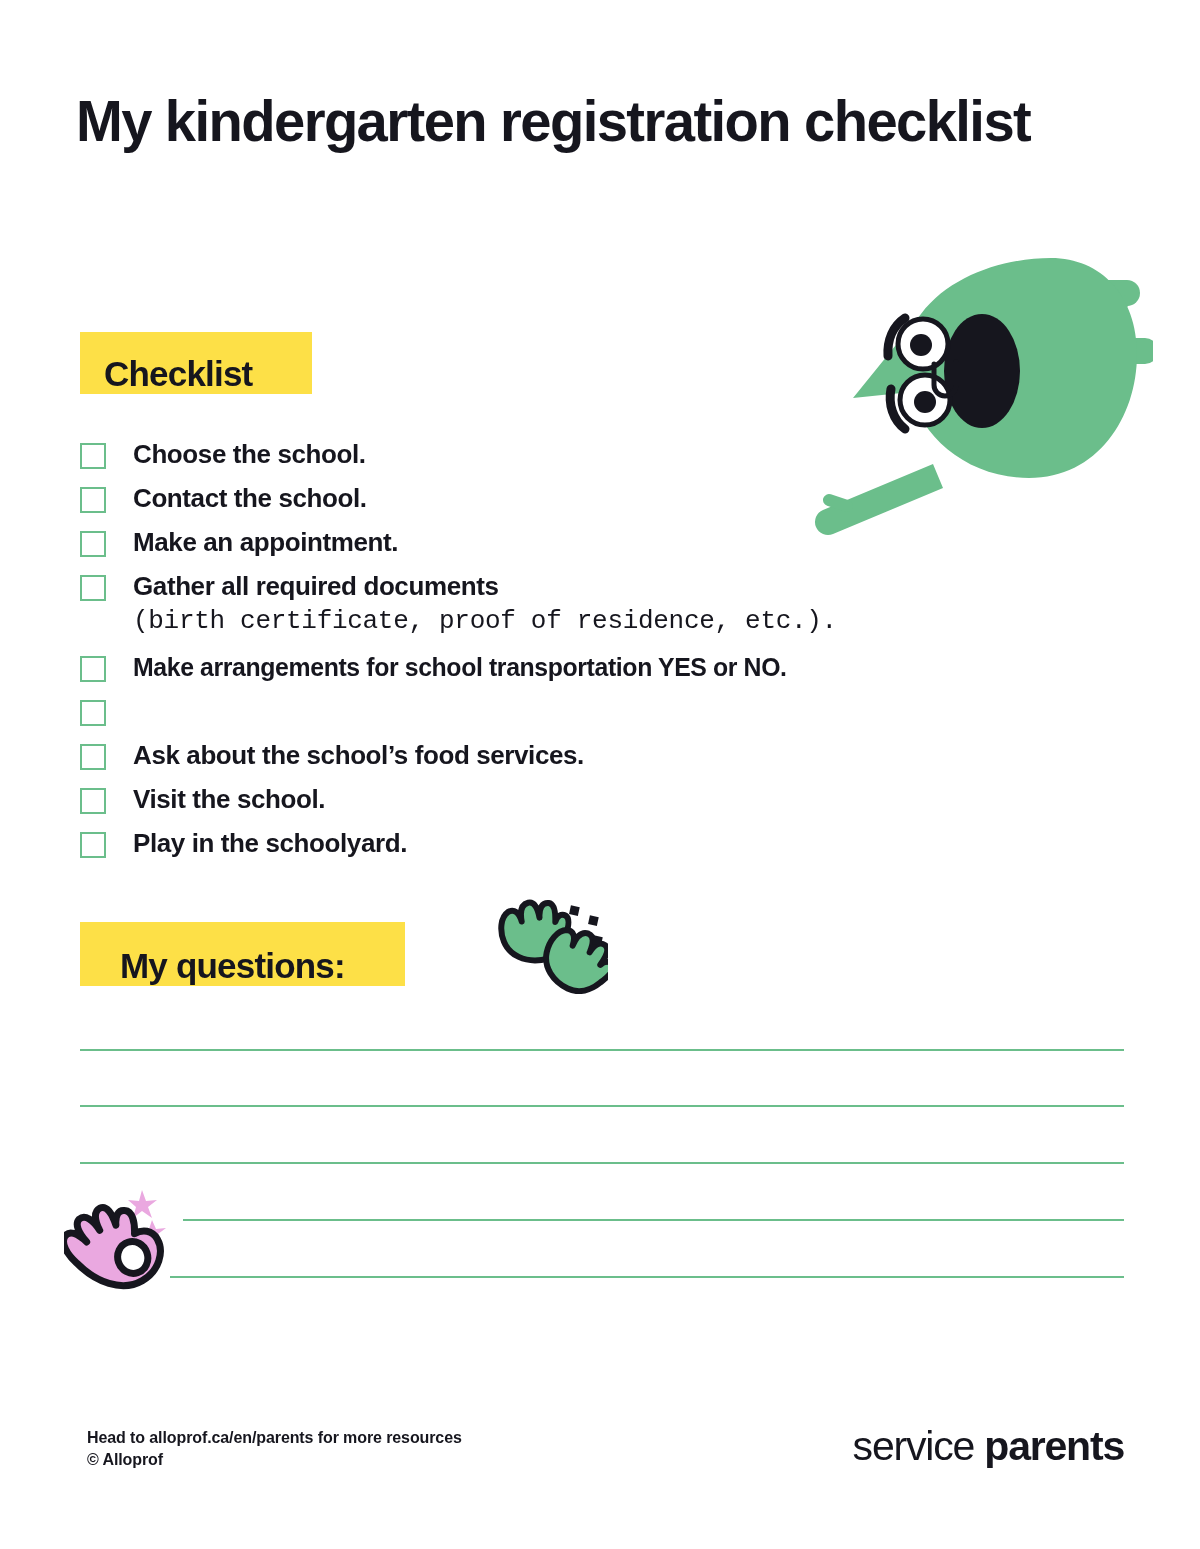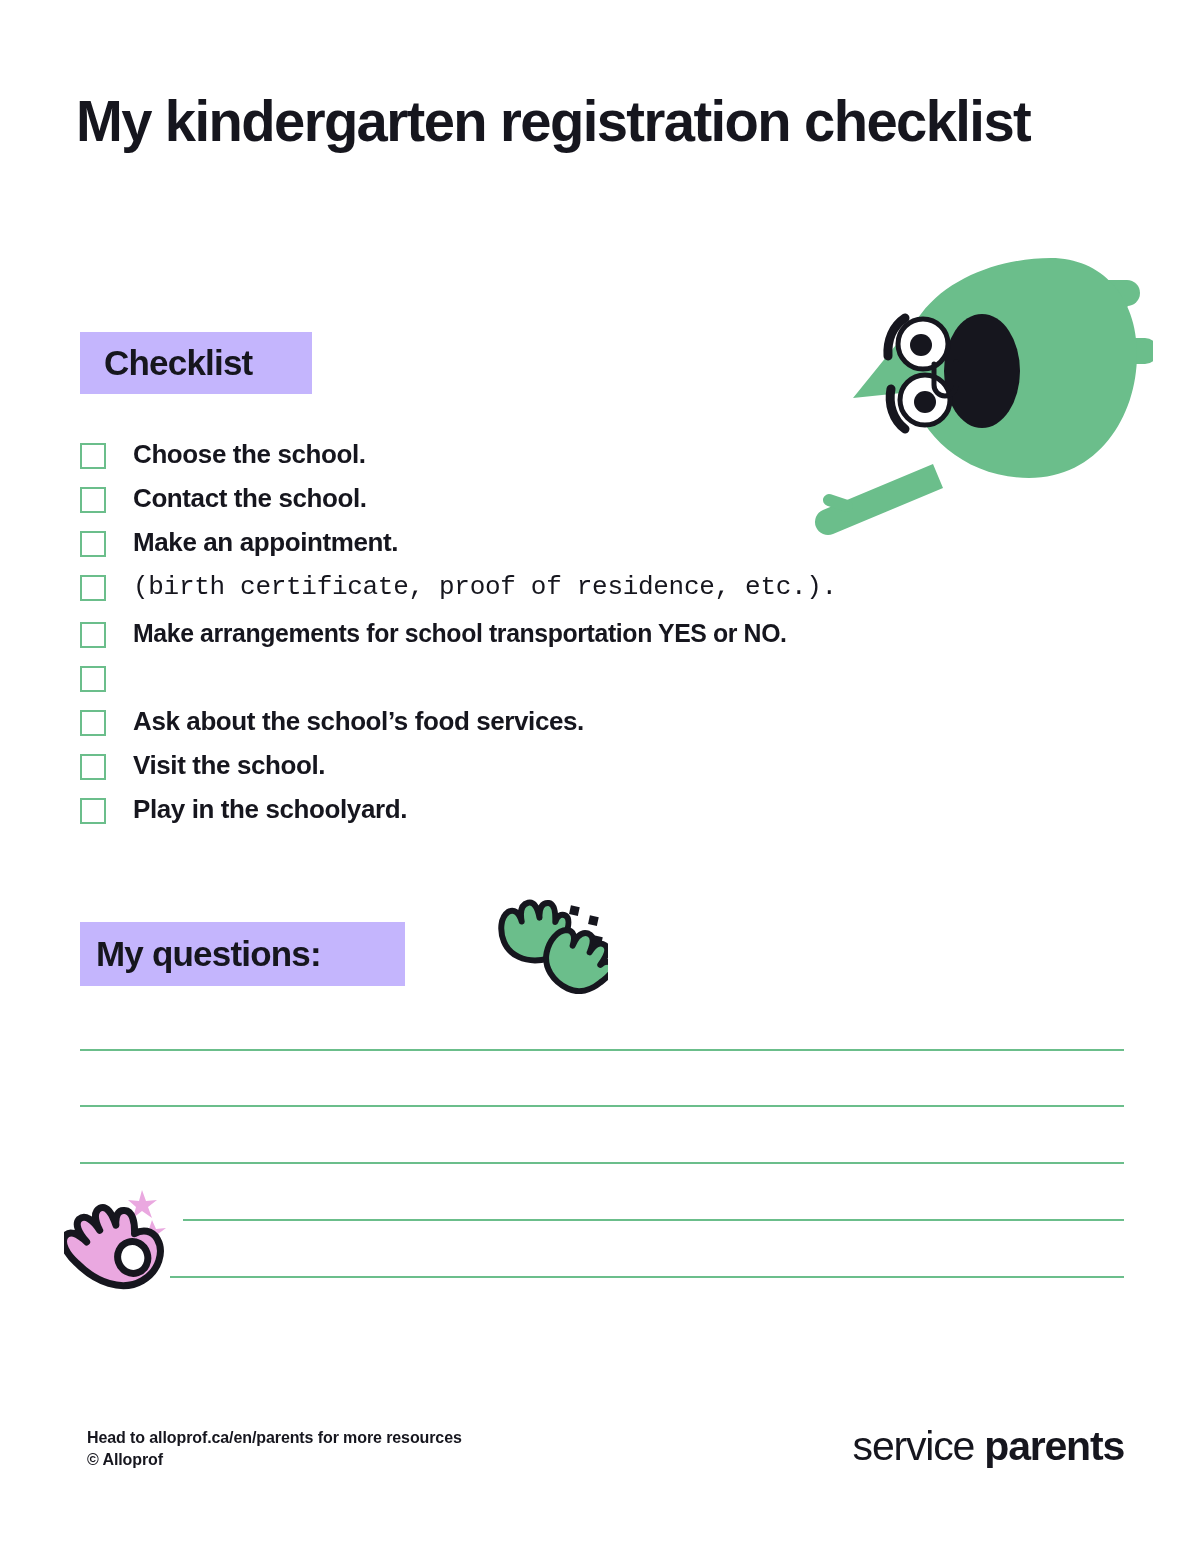--- a/index.html
+++ b/index.html
@@ -31,23 +31,23 @@
     letter-spacing: -1.6px;
     color: #16161e;
     transform: scaleX(0.985);
     transform-origin: left center;
     white-space: nowrap;
   }
 
   
   .badge {
     position: absolute;
-    background: #c4b5fd;
+    background: #fde047;
     display: flex;
-    align-items: center;
+    align-items: flex-end;
     box-sizing: border-box;
   }
   .badge-text {
     font-size: 35px;
     font-weight: 700;
     letter-spacing: -0.8px;
     color: #16161e;
     white-space: nowrap;
   }
   #badge-checklist {
@@ -55,21 +55,21 @@
     top: 332px;
     width: 232px;
     height: 62px;
     padding-left: 24px;
   }
   #badge-questions {
     left: 80px;
     top: 922px;
     width: 325px;
     height: 64px;
-    padding-left: 16px;
+    padding-left: 40px;
   }
 
   
   .checklist {
     position: absolute;
     left: 80px;
     top: 437px;
     width: 1000px;
   }
   .check-row {
@@ -212,20 +212,21 @@
     </div>
     <div class="check-row">
       <span class="checkbox"></span>
       <span class="check-text-wrap">
         <div class="check-text">Make an appointment.</div>
       </span>
     </div>
     <div class="check-row">
       <span class="checkbox"></span>
       <span class="check-text-wrap">
+        <div class="check-text">Gather all required documents</div>
         <div class="check-sub">(birth certificate, proof of residence, etc.).</div>
       </span>
     </div>
     <div class="check-row">
       <span class="checkbox"></span>
       <span class="check-text-wrap">
         <div class="check-text"><span class="squeeze">Make arrangements for school transportation YES or NO.</span></div>
       </span>
     </div>
     <div class="check-row">

